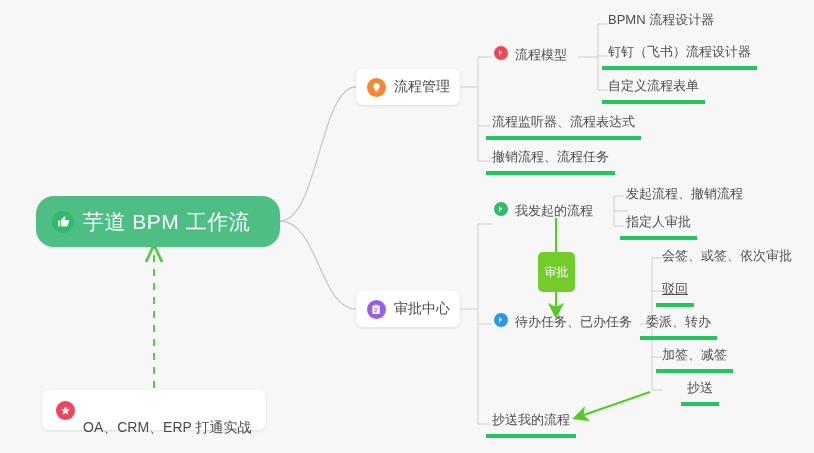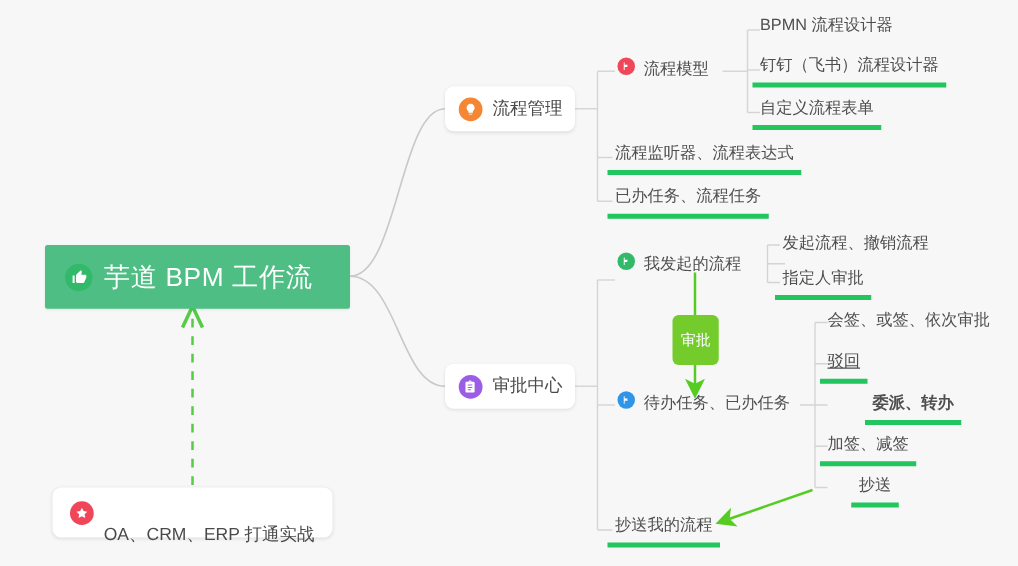--- a/index.html
+++ b/index.html
@@ -27,21 +27,21 @@
   }
 
   
   .root-node {
     position: absolute;
     left: 36px;
     top: 196px;
     width: 244px;
     height: 51px;
     background: #4ebe84;
-    border-radius: 2px;
+    border-radius: 18px;
     display: flex;
     align-items: center;
     padding-left: 16px;
     box-sizing: border-box;
     box-shadow: 0 1px 2px rgba(0,0,0,0.08);
   }
   .root-label {
     color: #ffffff;
     font-size: 21px;
     letter-spacing: 0.5px;
@@ -229,21 +229,21 @@
       </svg>
     </span>
     <span class="topic-label">流程模型</span>
   </div>
 
   <div class="leaf-node no-rule" style="left:602px; top:11px;">BPMN 流程设计器</div>
   <div class="leaf-node" style="left:602px; top:43px;">钉钉（飞书）流程设计器</div>
   <div class="leaf-node" style="left:602px; top:77px;">自定义流程表单</div>
 
   <div class="leaf-node" style="left:486px; top:113px;">流程监听器、流程表达式</div>
-  <div class="leaf-node" style="left:486px; top:148px;">已办任务、流程任务</div>
+  <div class="leaf-node" style="left:486px; top:148px;">撤销流程、流程任务</div>
 
   <div id="node-approval-center" class="branch-node">
     <span class="icon-circle icon-md ic-purple">
       <svg width="11" height="11" viewBox="0 0 24 24" fill="#ffffff">
         <path d="M17 3h-3.2c-.4-1.2-1.5-2-2.8-2S8.6 1.8 8.2 3H5c-1.1 0-2 .9-2 2v15c0 1.1.9 2 2 2h12c1.1 0 2-.9 2-2V5c0-1.1-.9-2-2-2zm-6-.3c.5 0 .9.4.9.9s-.4.9-.9.9-.9-.4-.9-.9.4-.9.9-.9zM7 8h8v1.8H7V8zm0 4h8v1.8H7V12zm0 4h5.5v1.8H7V16z"></path>
       </svg>
     </span>
     <span class="branch-label">审批中心</span>
   </div>
 
@@ -263,21 +263,21 @@
     <span class="icon-circle icon-sm ic-blue">
       <svg width="8" height="8" viewBox="0 0 24 24" fill="#ffffff">
         <path d="M6 3v18h2.2v-7.2h7.1l-.9-2.6.9-2.6H8.2V3H6z"></path>
       </svg>
     </span>
     <span class="topic-label">待办任务、已办任务</span>
   </div>
 
   <div class="leaf-node no-rule" style="left:656px; top:247px;">会签、或签、依次审批</div>
   <div class="leaf-node" style="left:656px; top:280px;text-decoration:underline;">驳回</div>
-  <div class="leaf-node" style="left:692px; top:313px;font-weight:bold;">委派、转办</div>
+  <div class="leaf-node" style="left:640px; top:313px;">委派、转办</div>
   <div class="leaf-node" style="left:656px; top:346px;">加签、减签</div>
   <div class="leaf-node" style="left:656px; top:379px;margin-left:25px;">抄送</div>
 
   <div class="leaf-node" style="left:486px; top:411px;">抄送我的流程</div>
 
   <div id="label-approve">审批</div>
 
   <div id="node-integration">
     <span class="icon-circle icon-md ic-red">
       <svg width="11" height="11" viewBox="0 0 24 24" fill="#ffffff">

